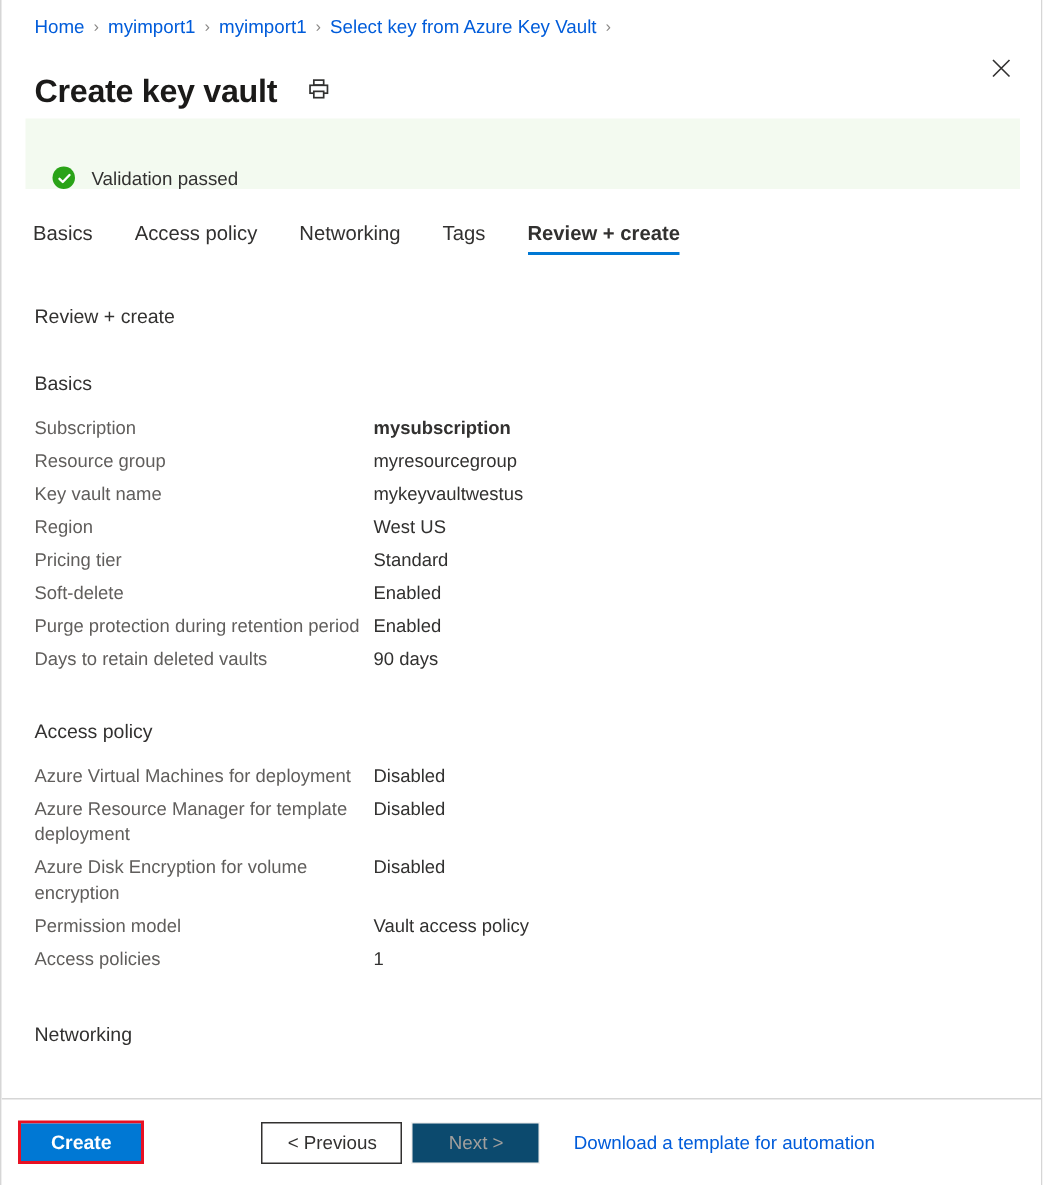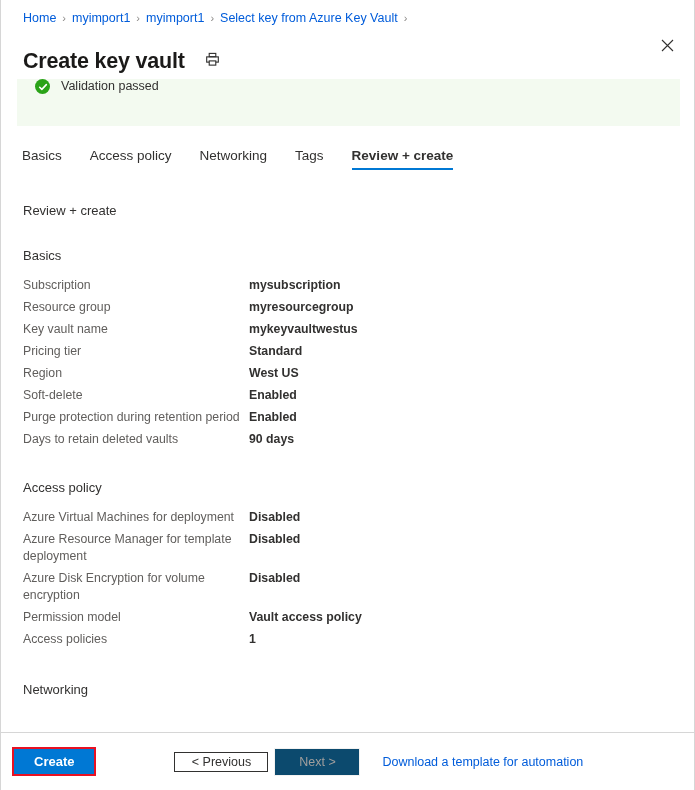--- a/index.html
+++ b/index.html
@@ -85,21 +85,21 @@
 
   
   .banner {
     position: absolute;
     top: 79px;
     left: 16px;
     right: 14px;
     height: 47px;
     background: #f3faf0;
     display: flex;
-    align-items: flex-start;
+    align-items: flex-end;
     padding-left: 18px;
     box-sizing: border-box;
   }
   .check-circle {
     width: 15px;
     height: 15px;
     border-radius: 50%;
     background: #2aa318;
     display: flex;
     align-items: center;
@@ -177,21 +177,20 @@
     font-size: 12.3px;
     color: #605e5c;
     line-height: 17px;
     padding-right: 6px;
     box-sizing: border-box;
   }
   .kv-value {
     font-size: 12.3px;
     color: #323130;
     line-height: 17px;
-    font-weight: bold;
   }
   .kv-value.bold {
     font-weight: 700;
   }
 
   
   .footer {
     position: absolute;
     left: 0;
     right: 0;
@@ -220,21 +219,21 @@
     line-height: 25px;
     cursor: pointer;
   }
   .btn-prev {
     margin-left: 78px;
     background: #ffffff;
     border: 1px solid #323130;
     font-family: "Liberation Sans", sans-serif;
     font-size: 12.5px;
     color: #323130;
-    height: 20px;
+    height: 28px;
     min-width: 94px;
     padding: 0 12px;
     cursor: pointer;
   }
   .btn-next {
     margin-left: 6px;
     background: #0c4a6e;
     border: 1px solid #f3f2f1;
     font-family: "Liberation Sans", sans-serif;
     font-size: 12.5px;
@@ -312,26 +311,26 @@
       </div>
       <div class="kv-row">
         <div class="kv-label">Resource group</div>
         <div class="kv-value">myresourcegroup</div>
       </div>
       <div class="kv-row">
         <div class="kv-label">Key vault name</div>
         <div class="kv-value">mykeyvaultwestus</div>
       </div>
       <div class="kv-row">
+        <div class="kv-label">Region</div>
+        <div class="kv-value">West US</div>
+      </div>
+      <div class="kv-row">
         <div class="kv-label">Pricing tier</div>
         <div class="kv-value">Standard</div>
-      </div>
-      <div class="kv-row">
-        <div class="kv-label">Region</div>
-        <div class="kv-value">West US</div>
       </div>
       <div class="kv-row">
         <div class="kv-label">Soft-delete</div>
         <div class="kv-value">Enabled</div>
       </div>
       <div class="kv-row">
         <div class="kv-label">Purge protection during retention period</div>
         <div class="kv-value">Enabled</div>
       </div>
       <div class="kv-row">

